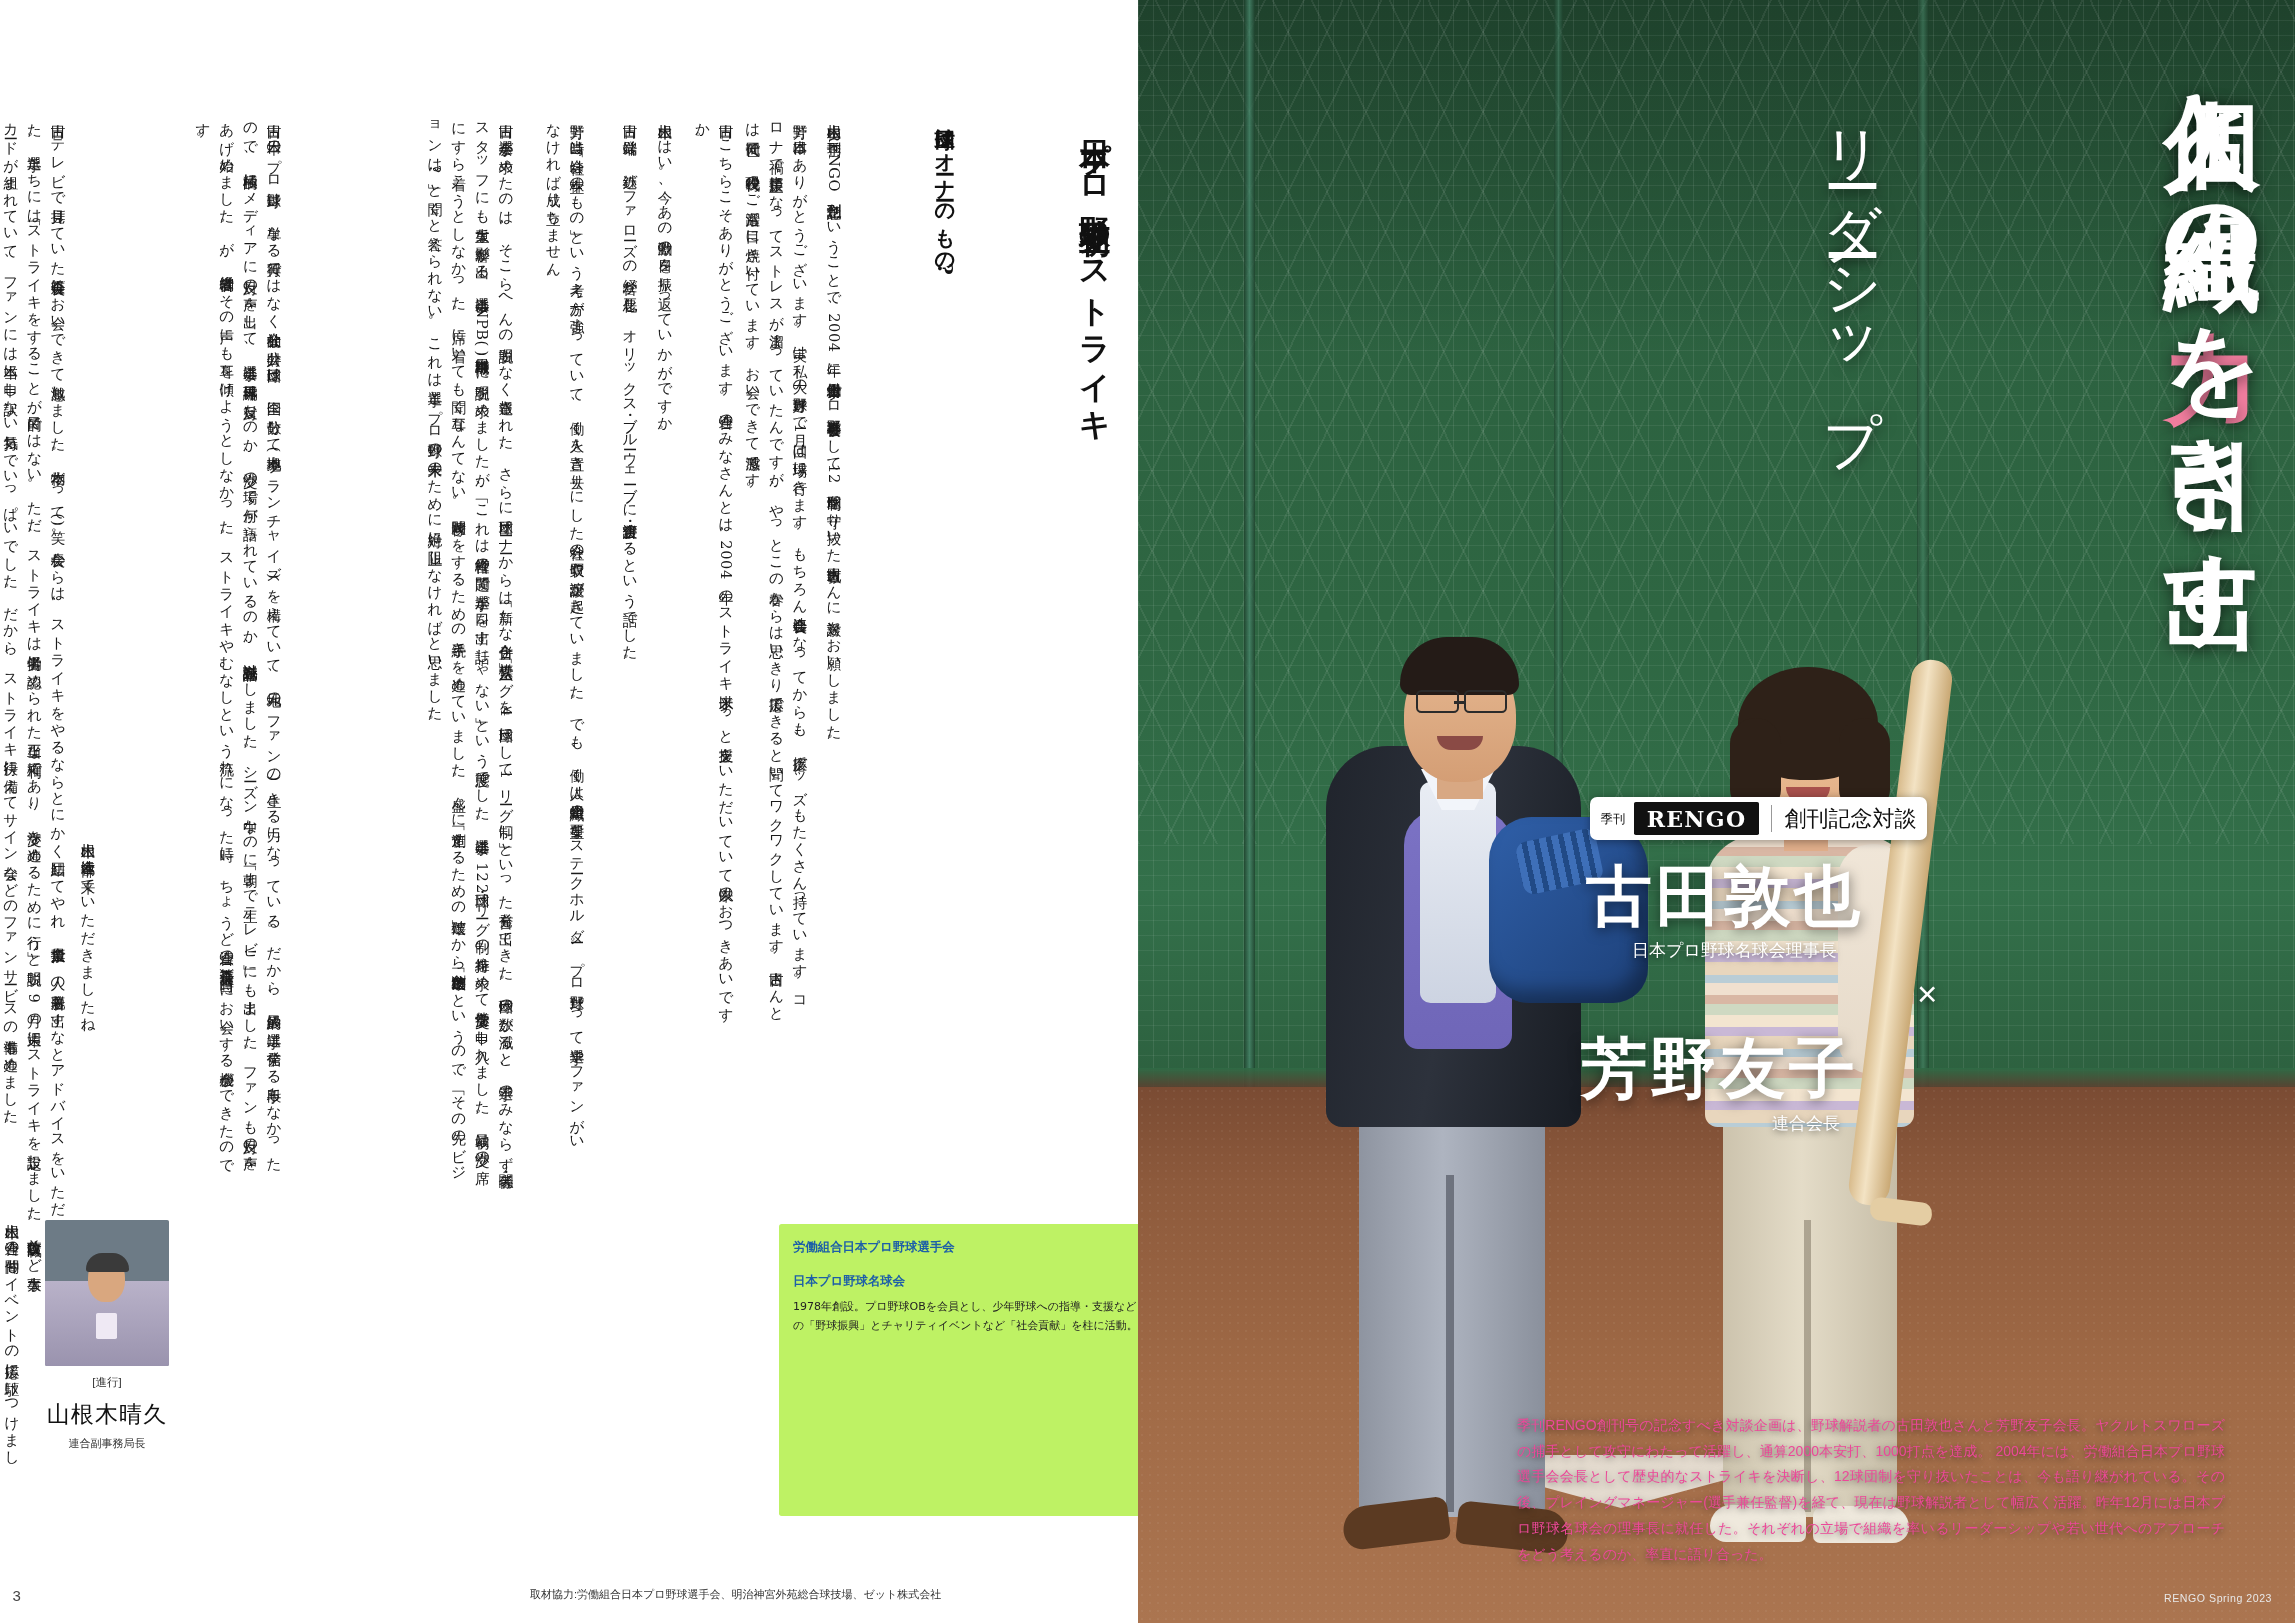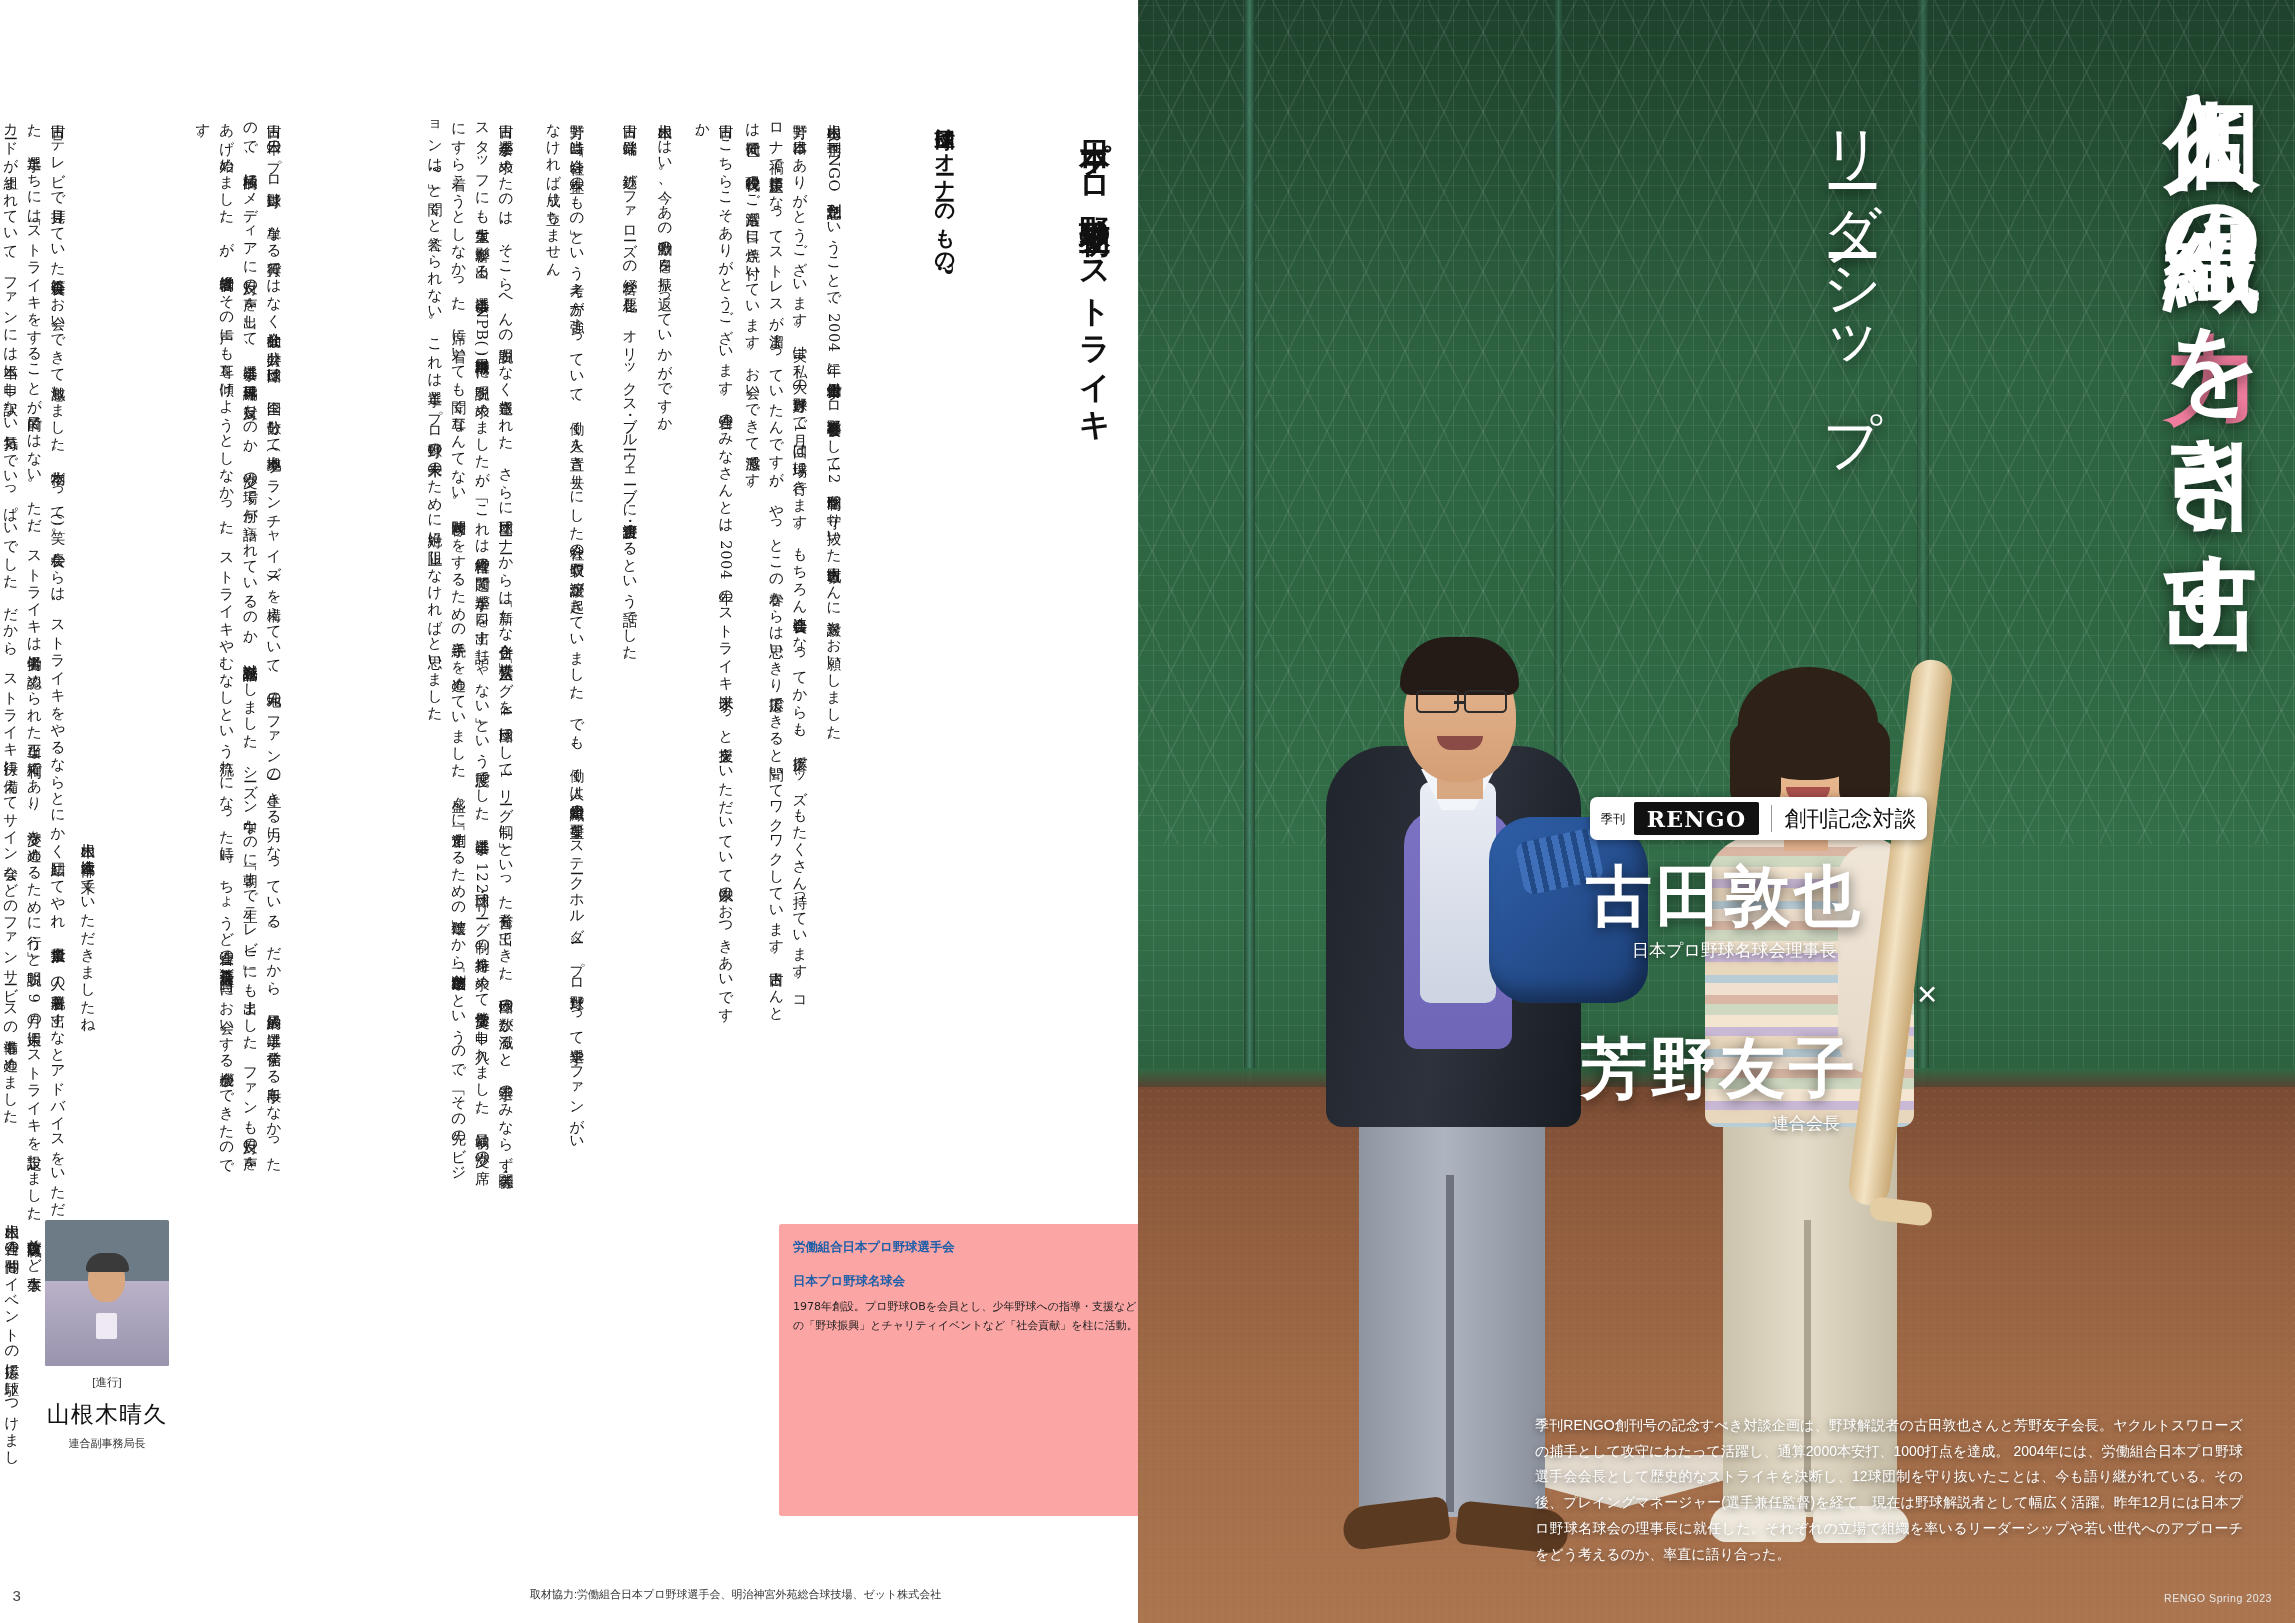--- a/index.html
+++ b/index.html
@@ -32,21 +32,21 @@
 
   
   .bodycol{
     position:absolute;top:113px;
     font-size:14.6px;color:#1a1a1a;
     height:903px;
   }
 
   
   .infobox{
-    position:absolute;background:#fca5a5;border-radius:2.7px;
+    position:absolute;background:#bef264;border-radius:2.7px;
     padding:12.4px 14px 14px 14px;
     font-size:11px;line-height:1.72;color:#222;
     font-family:"DejaVu Sans","Liberation Sans",sans-serif;
   }
   .infobox h4{margin:0 0 6.2px 0;font-size:12.4px;color:#1d5fa8;font-weight:bold;}
   .infobox h4.second{margin-top:12.4px;}
   .infobox p{margin:0;}
 
   
   #host{position:absolute;left:25px;top:1220px;width:164px;text-align:center;}
@@ -156,22 +156,22 @@
   #badge .sep{width:0.9px;height:26.6px;background:#999;margin:0 12.4px;}
   #badge .sou{font-size:22px;color:#111;font-family:"DejaVu Serif",serif;}
 
   #name1{position:absolute;left:448px;top:852px;font-family:"DejaVu Serif","Liberation Serif",serif;font-size:66px;color:#fff;font-weight:bold;letter-spacing:.05em;text-shadow:0 2.7px 12.4px rgba(0,0,0,.55);}
   #role1{position:absolute;left:494px;top:939px;font-size:17px;color:#fff;text-shadow:0 1.8px 7px rgba(0,0,0,.6);}
   #cross{position:absolute;left:779px;top:974px;font-size:35px;color:#fff;text-shadow:0 1.8px 8.9px rgba(0,0,0,.6);}
   #name2{position:absolute;left:443px;top:1024px;font-family:"DejaVu Serif","Liberation Serif",serif;font-size:66px;color:#fff;font-weight:bold;letter-spacing:.05em;text-shadow:0 2.7px 12.4px rgba(0,0,0,.55);}
   #role2{position:absolute;left:634px;top:1112px;font-size:17px;color:#fff;text-shadow:0 1.8px 7px rgba(0,0,0,.6);}
 
   #right-lead{
-    position:absolute;left:397px;bottom:55px;width:708px;
-    font-size:14px;line-height:1.85;color:#ffffff;text-align:justify;
+    position:absolute;left:379px;bottom:55px;width:708px;
+    font-size:14px;line-height:1.85;color:#ec4899;text-align:justify;
     text-shadow:0 1.8px 7px rgba(0,0,0,.55);
   }
   #pageno-right{position:absolute;right:23px;bottom:19.5px;font-size:10.6px;color:#e8e8e8;letter-spacing:.05em;}
 </style>
 </head>
 <body>
 
 <div id="page">
 
   <div id="left-page">

